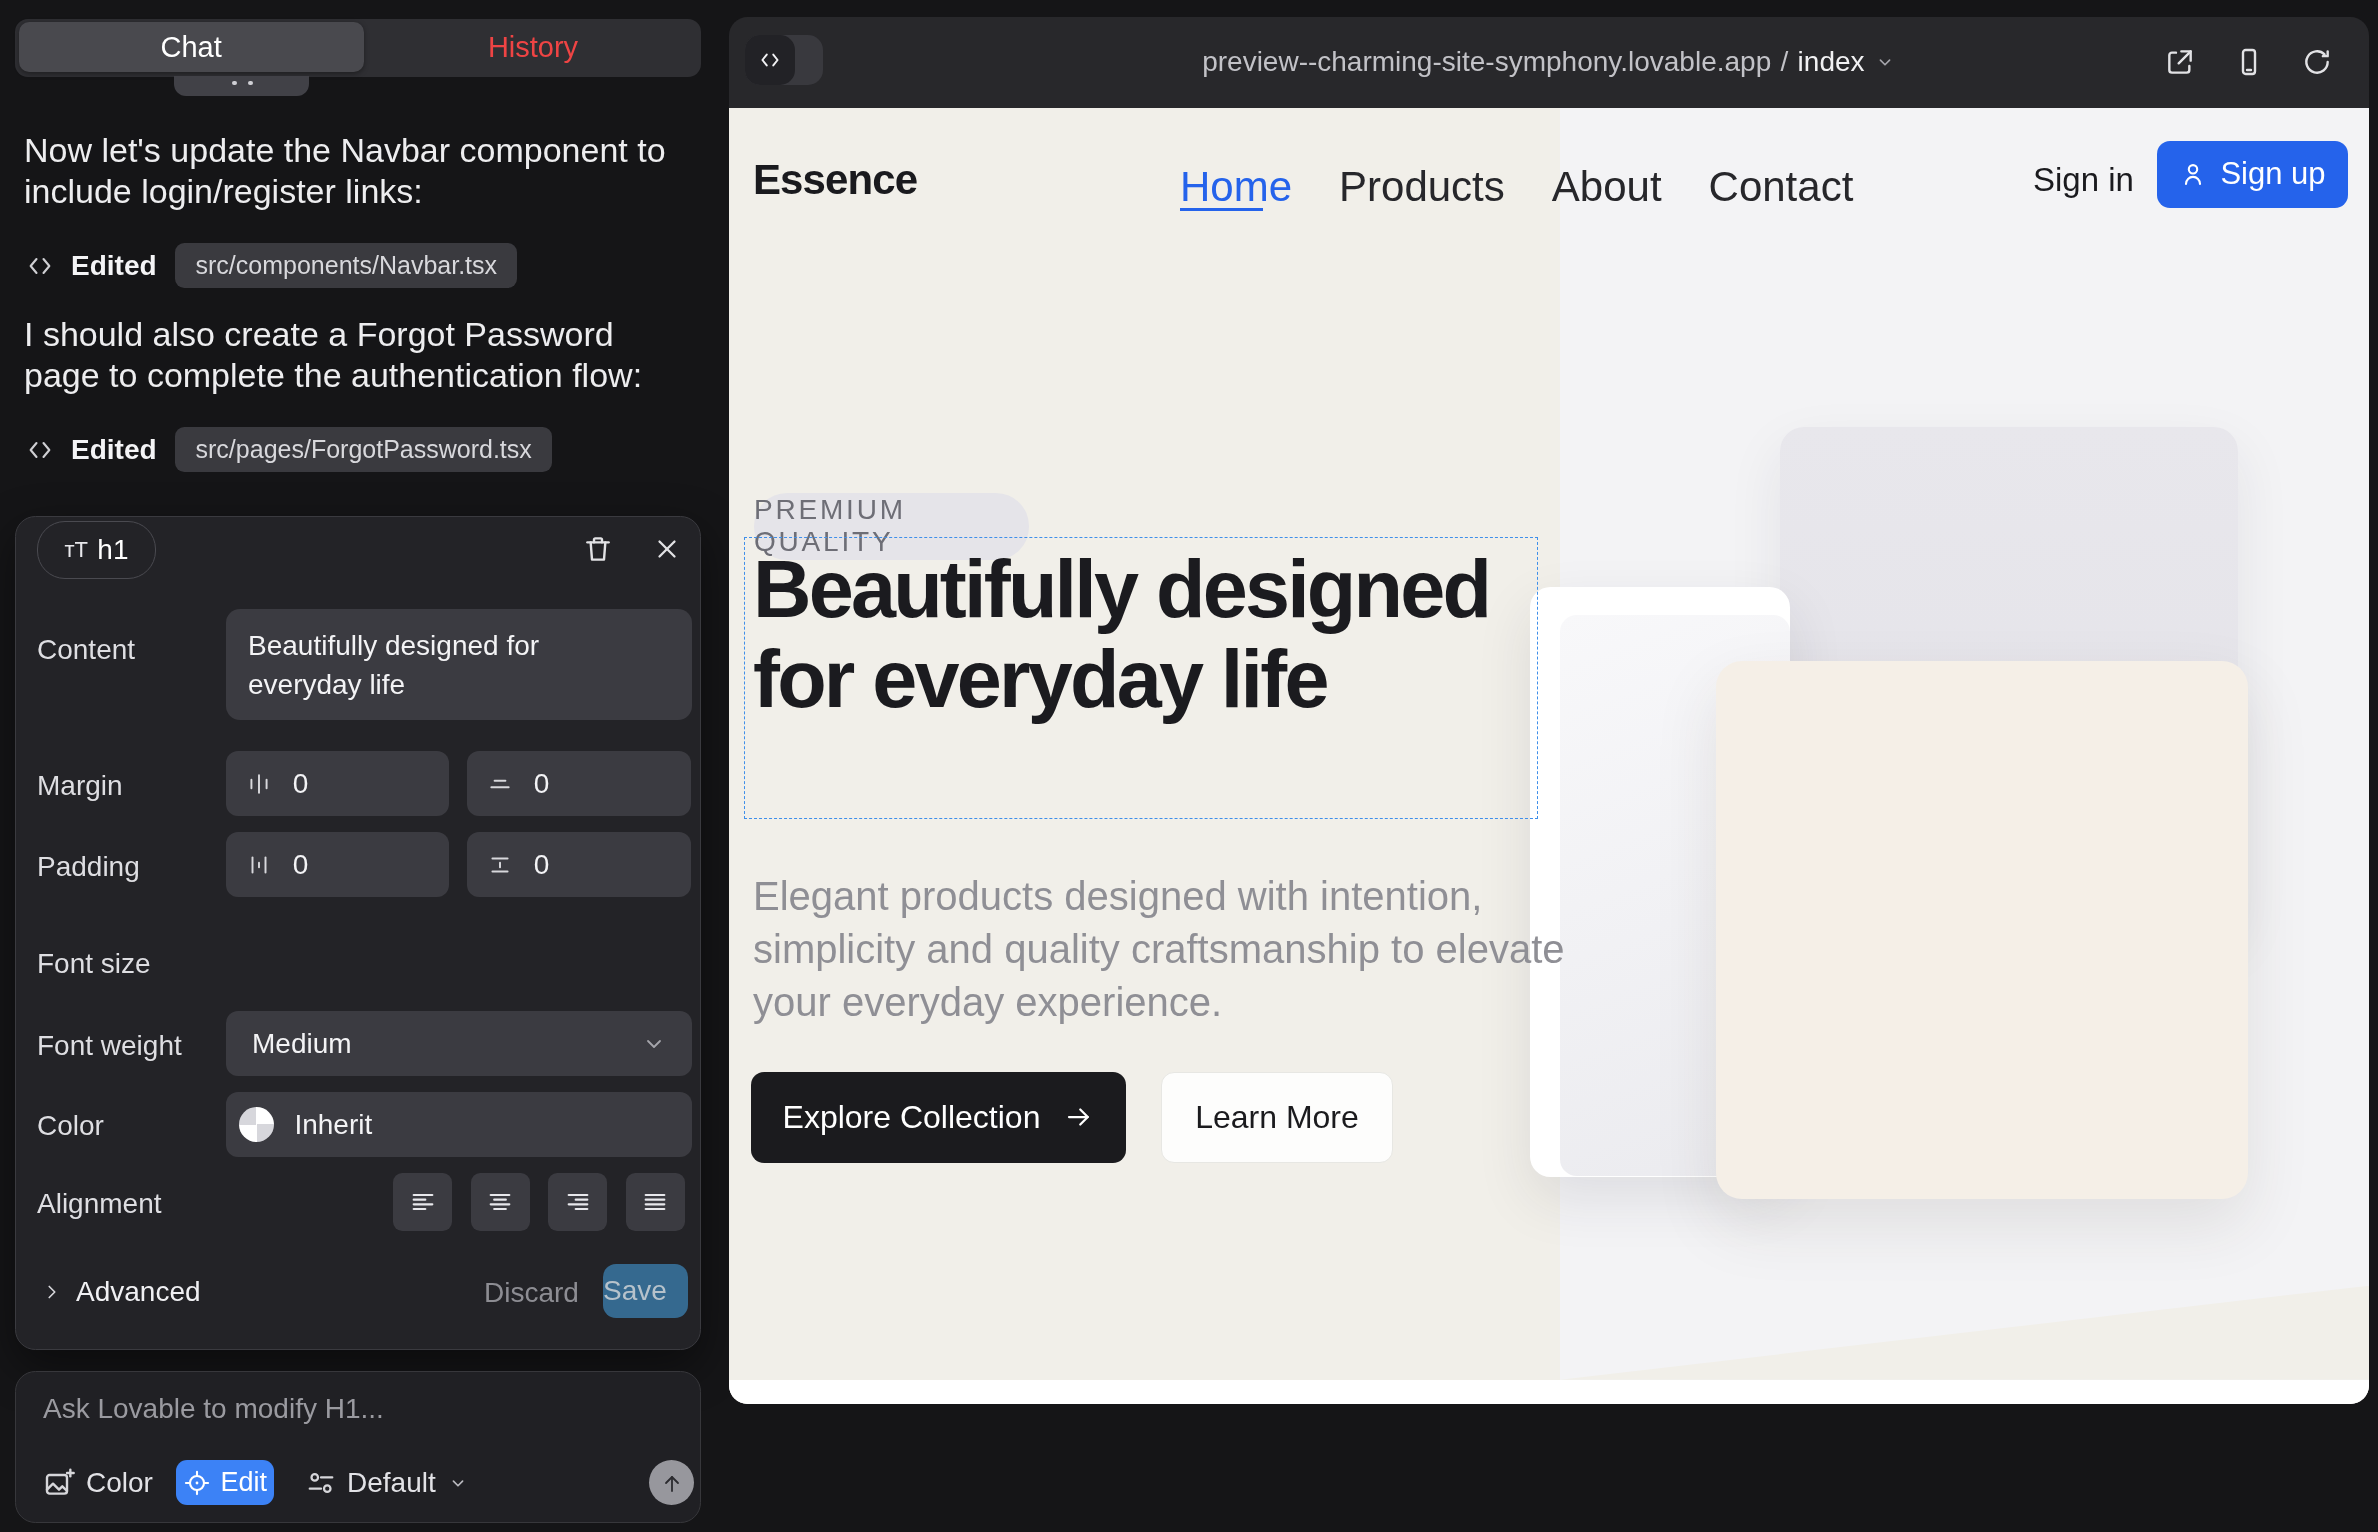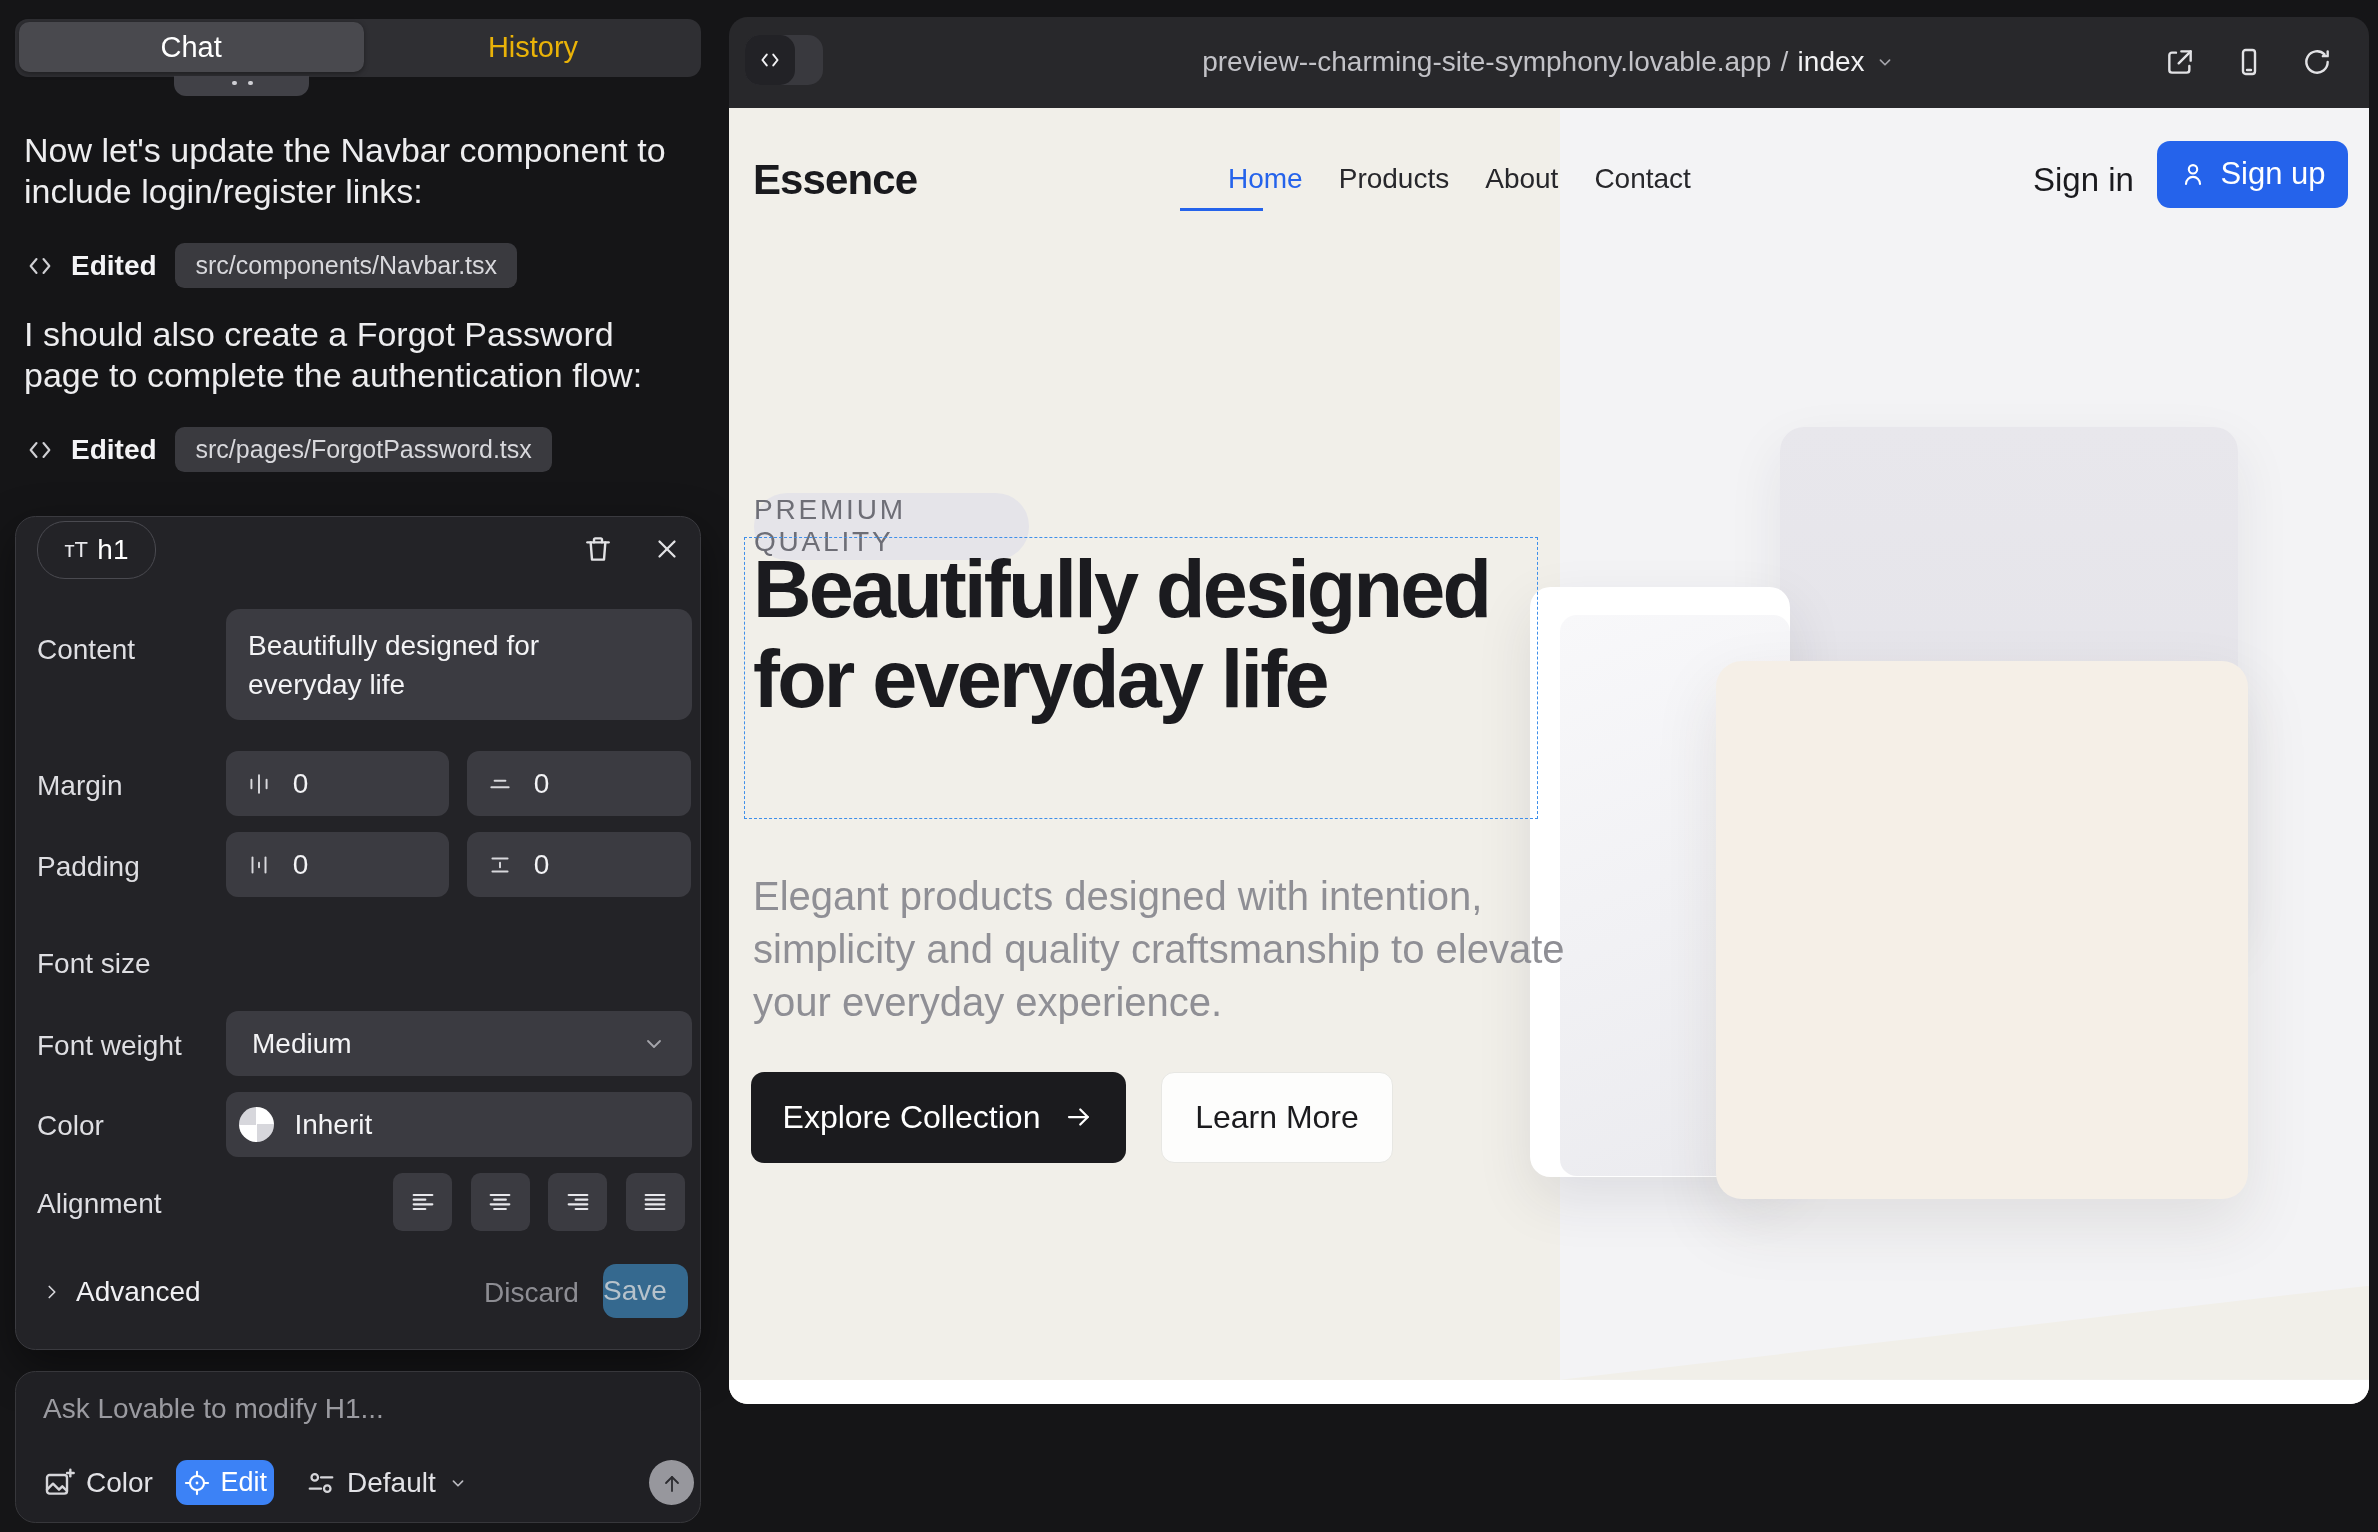--- a/index.html
+++ b/index.html
@@ -8,21 +8,21 @@
   .abs{position:absolute;}
   svg{display:block;}
   .ico{stroke-width:1.8;fill:none;stroke-linecap:round;stroke-linejoin:round;}
 
   
   .tabsbar{left:15px;top:18.6px;width:686px;height:58px;background:#2f2f33;border-radius:13px;}
   .tab-active{left:3.7px;top:3.7px;width:345px;height:50px;background:#49494e;border-radius:10.2px;
     box-shadow:0 1.9px 5.6px rgba(0,0,0,.35);display:flex;align-items:center;justify-content:center;
     color:#fff;font-size:29px;}
   .tab-inactive{left:349px;top:0;width:338px;height:58px;display:flex;align-items:center;justify-content:center;
-    color:#eab308;font-size:29px;}
+    color:#ef4444;font-size:29px;}
   .scrollpill{left:174px;top:76px;width:135px;height:19.5px;background:#414147;border-radius:0 0 12px 12px;}
   .scrollpill .dot{position:absolute;top:4.6px;width:4.6px;height:4.6px;border-radius:50%;background:#cfcfd4;}
   .msg{left:24px;width:673px;color:#ededef;font-size:34px;line-height:41px;}
   .editrow{left:24px;height:45px;display:flex;align-items:center;}
   .editrow .elabel{color:#f4f4f6;font-size:28px;font-weight:bold;margin:0 18.6px 0 15px;}
   .chip{background:#3a3a3f;border-radius:9.3px;height:45px;display:flex;align-items:center;
     padding:0 20.4px;color:#d8d8dc;font-size:25px;white-space:nowrap;}
 
   
   .panel{left:15px;top:516px;width:686px;height:834px;background:#232327;border:0.9px solid #3a3a3f;
@@ -71,21 +71,21 @@
   .footerband{left:0;top:1272px;width:1640px;height:140px;background:#ffffff;}
   .graycard{left:1051px;top:319px;width:458px;height:501px;border-radius:24px;
     background:linear-gradient(180deg,#e8e7ec,#e3e2e8);box-shadow:0 22px 56px rgba(40,40,60,.08);}
   .whitecard{left:801px;top:479px;width:260px;height:590px;border-radius:20.4px;background:#ffffff;
     box-shadow:0 22px 56px rgba(40,40,60,.10);}
   .innercard{left:831px;top:507px;width:230px;height:561px;border-radius:16.7px;
     background:linear-gradient(160deg,#f8f8fa,#ebebef);}
   .creamcard{left:987px;top:553px;width:532px;height:538px;border-radius:26px;background:#f5efe7;
     box-shadow:0 26px 65px rgba(60,50,35,.10);}
   .brand{left:24px;top:48px;font-size:42px;font-weight:bold;color:#1a1a1e;letter-spacing:-0.9px;}
-  .navlinks{left:451px;top:55px;display:flex;gap:36px;font-size:28px;color:#27272b;margin-left:48px;}
+  .navlinks{left:451px;top:55px;display:flex;gap:47px;font-size:42px;color:#27272b;}
   .nav-active{color:#2563eb;}
   .homebar{left:451px;top:100px;width:83px;height:3.7px;background:#2563eb;}
   .signin{left:1304px;top:53px;font-size:33px;color:#1a1a1e;}
   .signup{left:1428px;top:33px;width:191px;height:67px;background:#2563eb;border-radius:13px;
     display:flex;align-items:center;justify-content:center;gap:13px;color:#fff;font-size:31px;}
   .badge{left:25px;top:385px;width:275px;height:67px;background:#e5e4e9;border-radius:33px;
     display:flex;align-items:center;justify-content:center;font-size:28px;letter-spacing:2.8px;color:#6e6e76;}
   .selbox{left:15px;top:429px;width:794px;height:282px;border:1.9px dashed #3f8fea;box-sizing:border-box;}
   .hero-h1{left:24px;top:436px;width:788px;font-size:81px;line-height:90px;font-weight:600;
     color:#1b1b1f;letter-spacing:-2.8px;}

